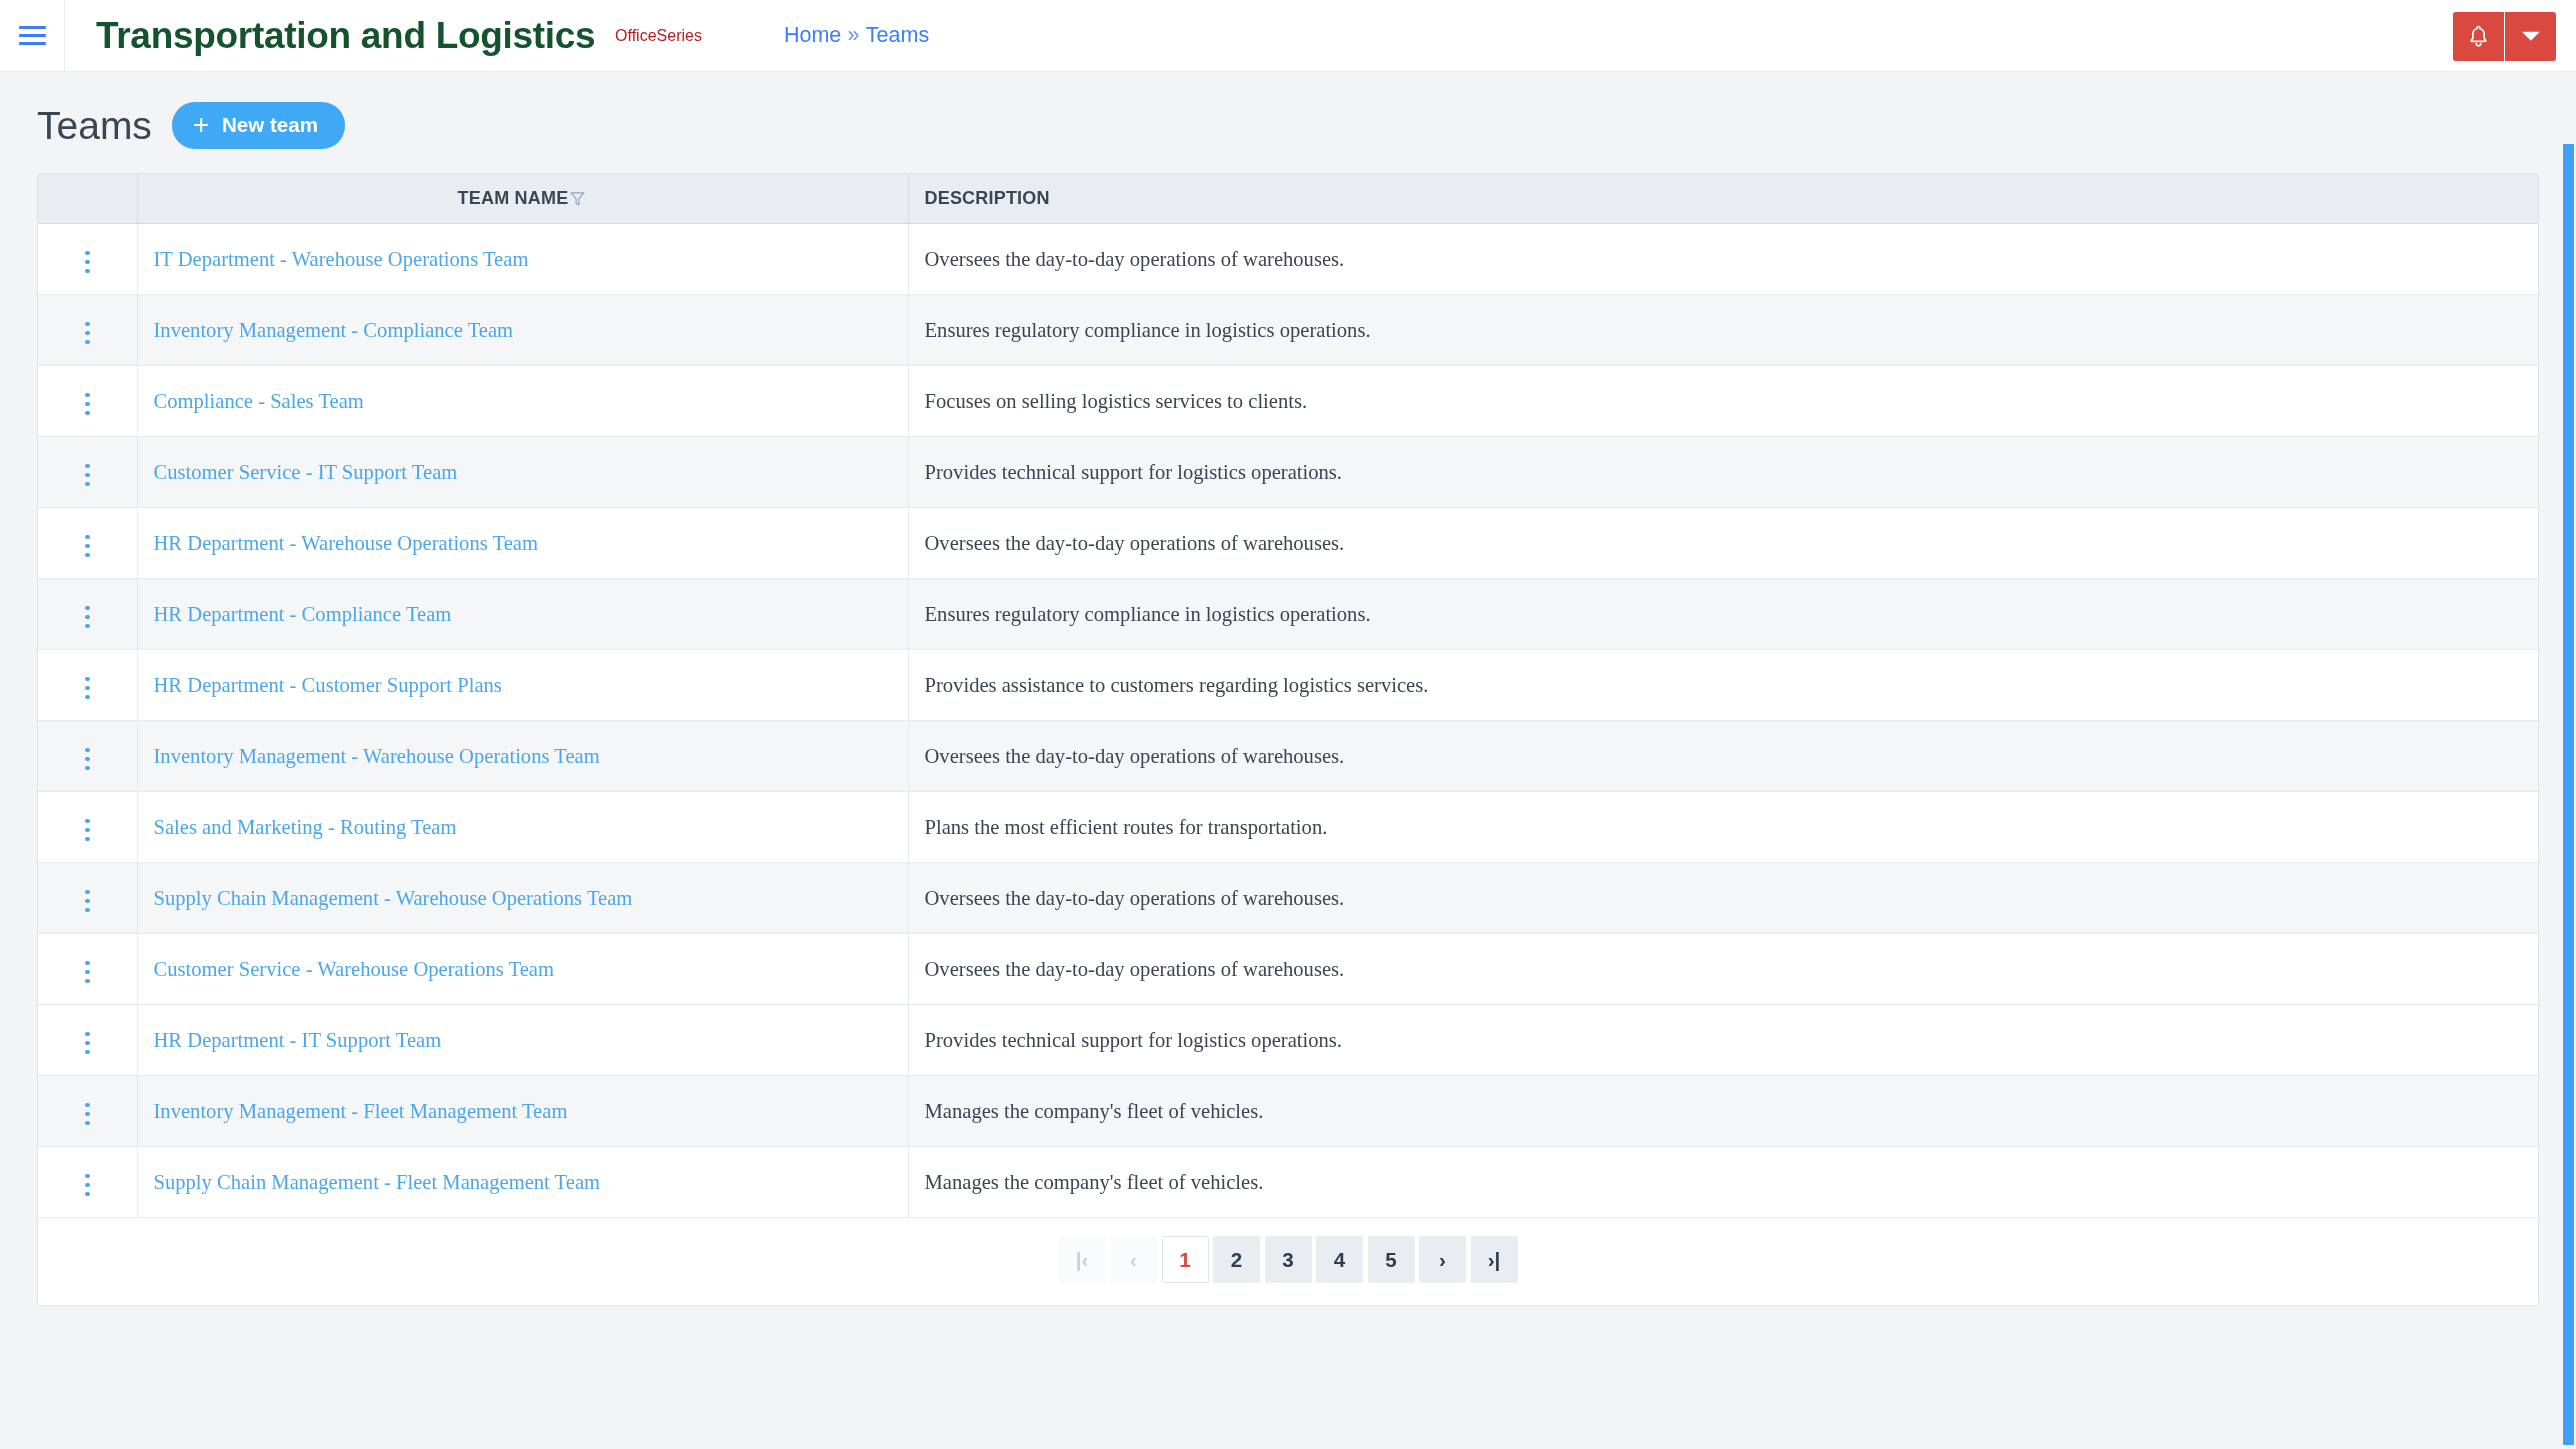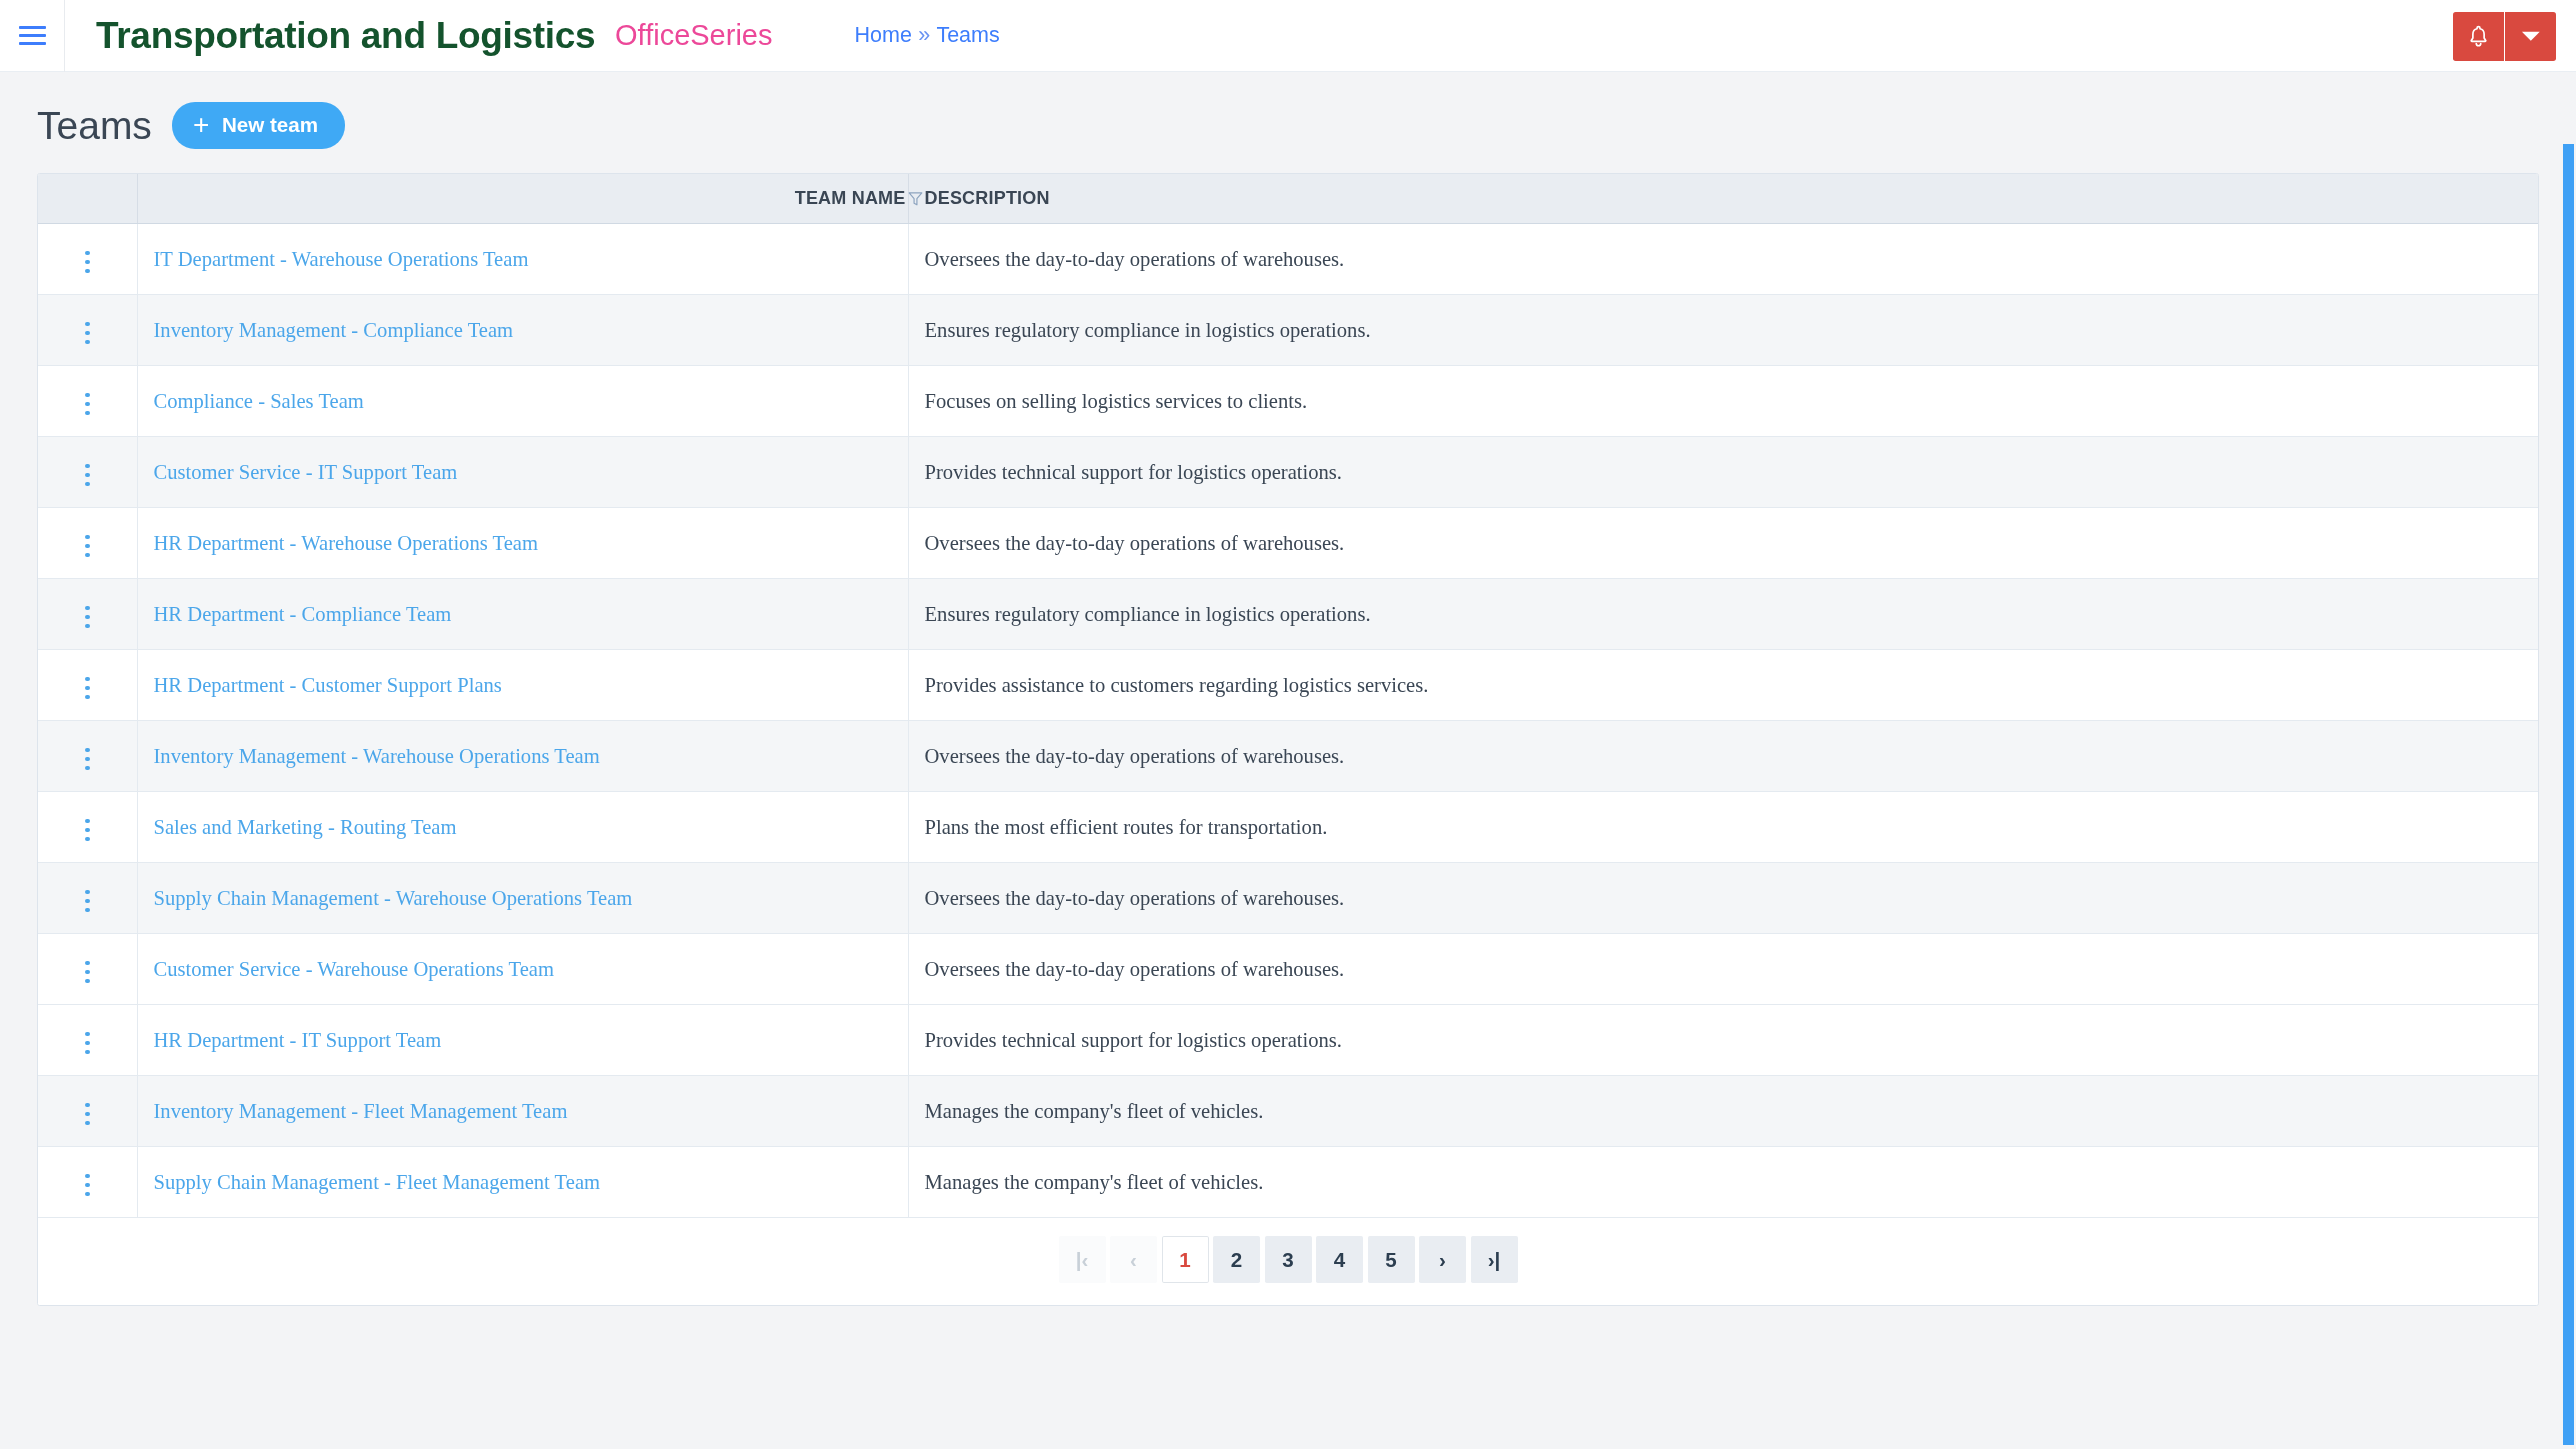--- a/index.html
+++ b/index.html
@@ -55,22 +55,22 @@
     margin-left: 31px;
     font-size: 37px;
     font-weight: bold;
     color: #14532d;
     letter-spacing: -0.3px;
     white-space: nowrap;
   }
 
   .brand-sub {
     margin-left: 19.7px;
-    font-size: 29px;
-    color: #ec4899;
+    font-size: 16px;
+    color: #b91c1c;
     white-space: nowrap;
   }
 
   .breadcrumb {
     margin-left: 82px;
     font-size: 21.5px;
     color: #3d7dfc;
     white-space: nowrap;
     display: flex;
     align-items: center;
@@ -168,23 +168,22 @@
     padding: 0 16px;
     border-right: 0.9px solid #d6dde6;
     border-bottom: 0.9px solid #d0d9e3;
     vertical-align: middle;
   }
   table.grid thead th:last-child { border-right: none; }
 
   .th-inner {
     display: flex;
     align-items: center;
-    justify-content: flex-end;
+    justify-content: center;
     width: 100%;
-    margin-left: 33px;
   }
 
   .filter-icon { cursor: pointer; display: inline-flex; }
 
   col.c-menu { width: 99px; }
   col.c-name { width: 771px; }
   col.c-desc { width: auto; }
 
   table.grid tbody tr { height: 71px; }
   table.grid tbody tr.odd { background: #ffffff; }

